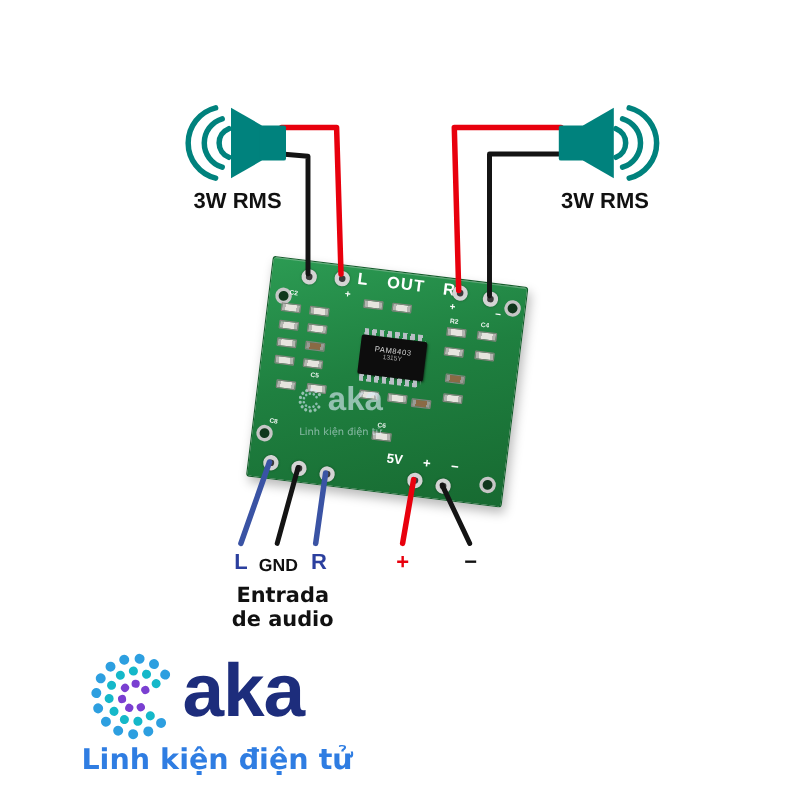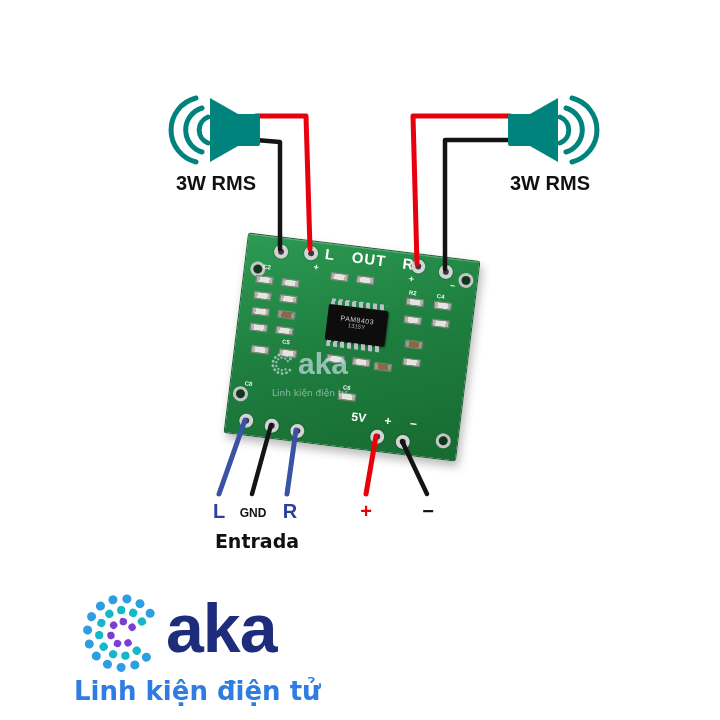--- a/index.html
+++ b/index.html
@@ -79,21 +79,21 @@
     display:flex;align-items:center;gap:4px;
   }
   .watermark .wm-name{color:#dcecf7;font-size:30px;font-weight:bold;line-height:28px;}
   .wm-sub{
     position:absolute;left:272px;top:360px;z-index:2;opacity:0.55;color:#dcecf7;
     font-size:9px;font-family:"DejaVu Sans", sans-serif;pointer-events:none;
   }
   
   .pin-label{position:absolute;z-index:5;text-align:center;font-weight:bold;}
   .lbl-l{left:205px;top:472px;width:28px;font-size:20px;color:#2b3f9e;}
-  .lbl-gnd{left:234px;top:478px;width:38px;font-size:12px;color:#111;}
+  .lbl-gnd{left:234px;top:478px;width:38px;font-size:16px;color:#111;}
   .lbl-r{left:276px;top:472px;width:28px;font-size:20px;color:#2b3f9e;}
   .lbl-plus{left:352px;top:472px;width:28px;font-size:20px;color:#e8000d;}
   .lbl-minus{left:414px;top:472px;width:28px;font-size:20px;color:#111;}
   .caption{
     position:absolute;z-index:5;text-align:center;font-weight:bold;color:#111;
     font-size:19px;line-height:22px;font-family:"DejaVu Sans", sans-serif;
   }
   .cap-audio{left:194px;top:502px;width:126px;}
   .cap-power{left:328px;top:502px;width:144px;}
   
@@ -227,20 +227,21 @@
   <div class="wm-sub">Linh kiện điện tử</div>
 
   <div class="pin-label lbl-l">L</div>
   <div class="pin-label lbl-gnd">GND</div>
   <div class="pin-label lbl-r">R</div>
   <div class="pin-label lbl-plus">+</div>
   <div class="pin-label lbl-minus">−</div>
 
   <div class="caption cap-audio">
     <div>Entrada</div>
+    <div>de audio</div>
   </div>
   <div class="caption cap-power">
   </div>
 
   <div class="brand">
     <svg class="brand-icon" viewBox="0 0 100 100">
       <path d="M88,26 A42,42 0 1 0 88,74" fill="none" stroke="#2d9fe0" stroke-width="11" stroke-linecap="round" stroke-dasharray="0.1 17"></path>
       <path d="M78,36 A28,28 0 1 0 78,64" fill="none" stroke="#15b8c9" stroke-width="10" stroke-linecap="round" stroke-dasharray="0.1 15"></path>
       <path d="M66,43 A14,14 0 1 0 66,57" fill="none" stroke="#7a3fd1" stroke-width="9" stroke-linecap="round" stroke-dasharray="0.1 13"></path>
     </svg>

